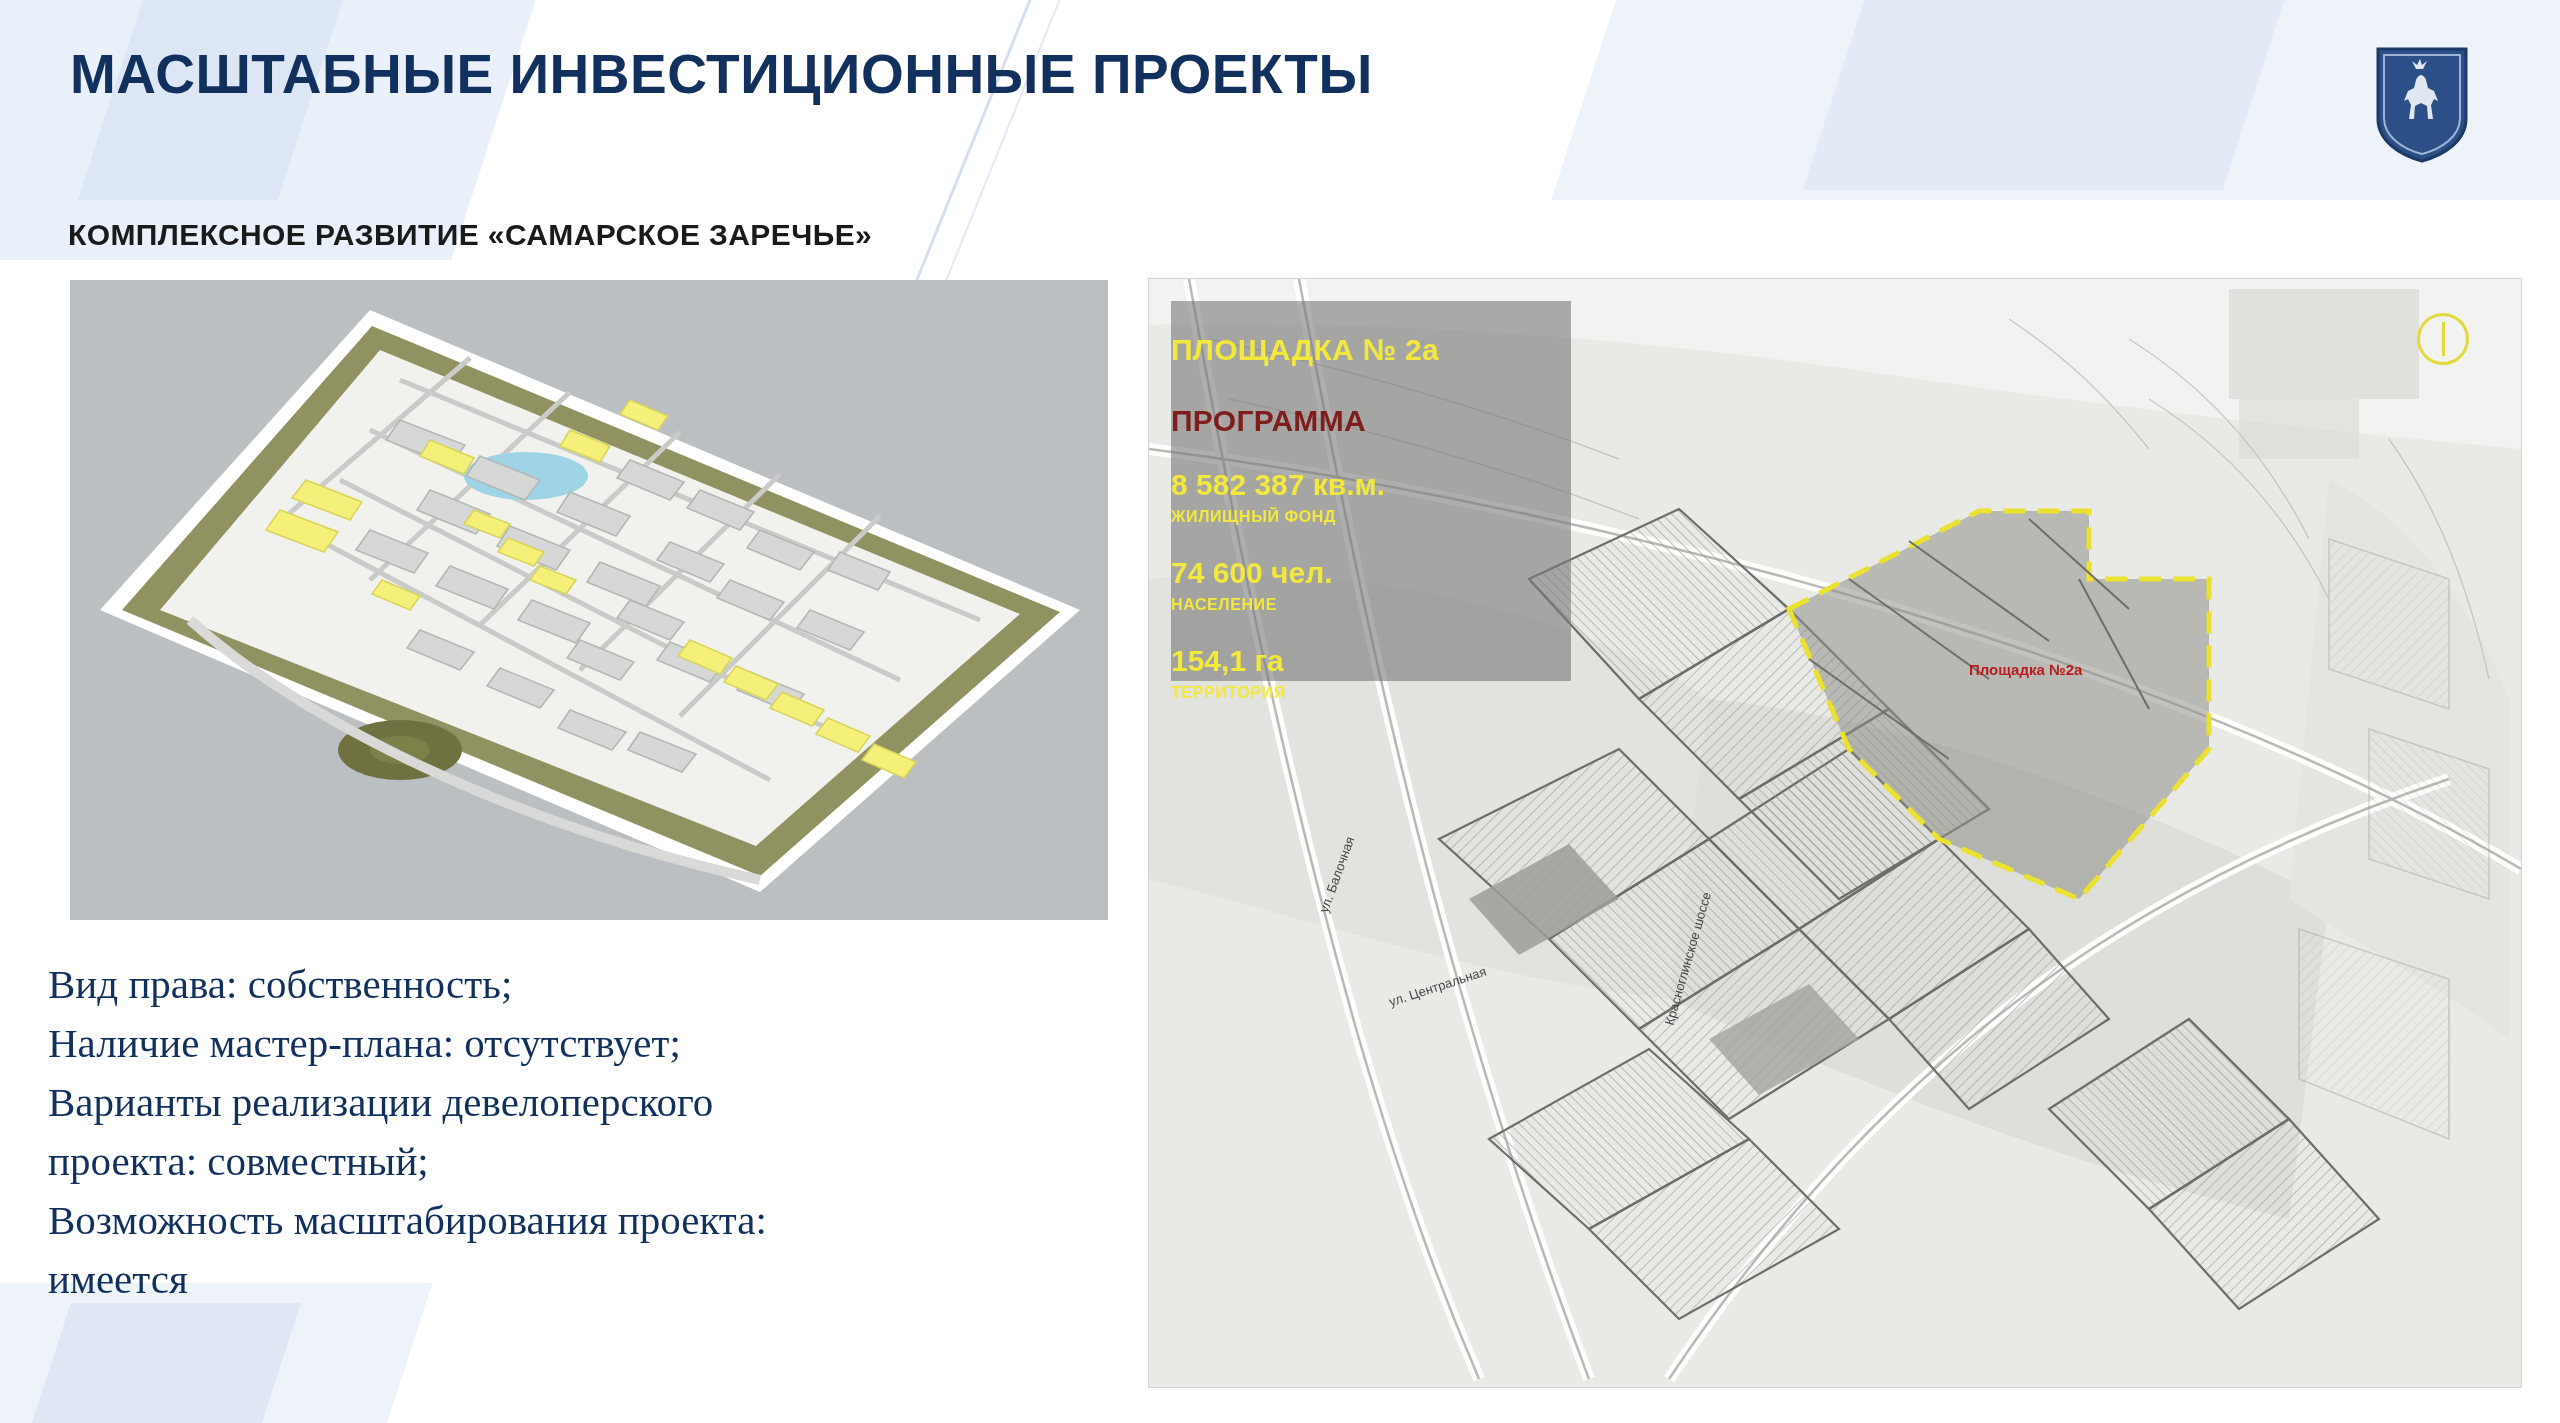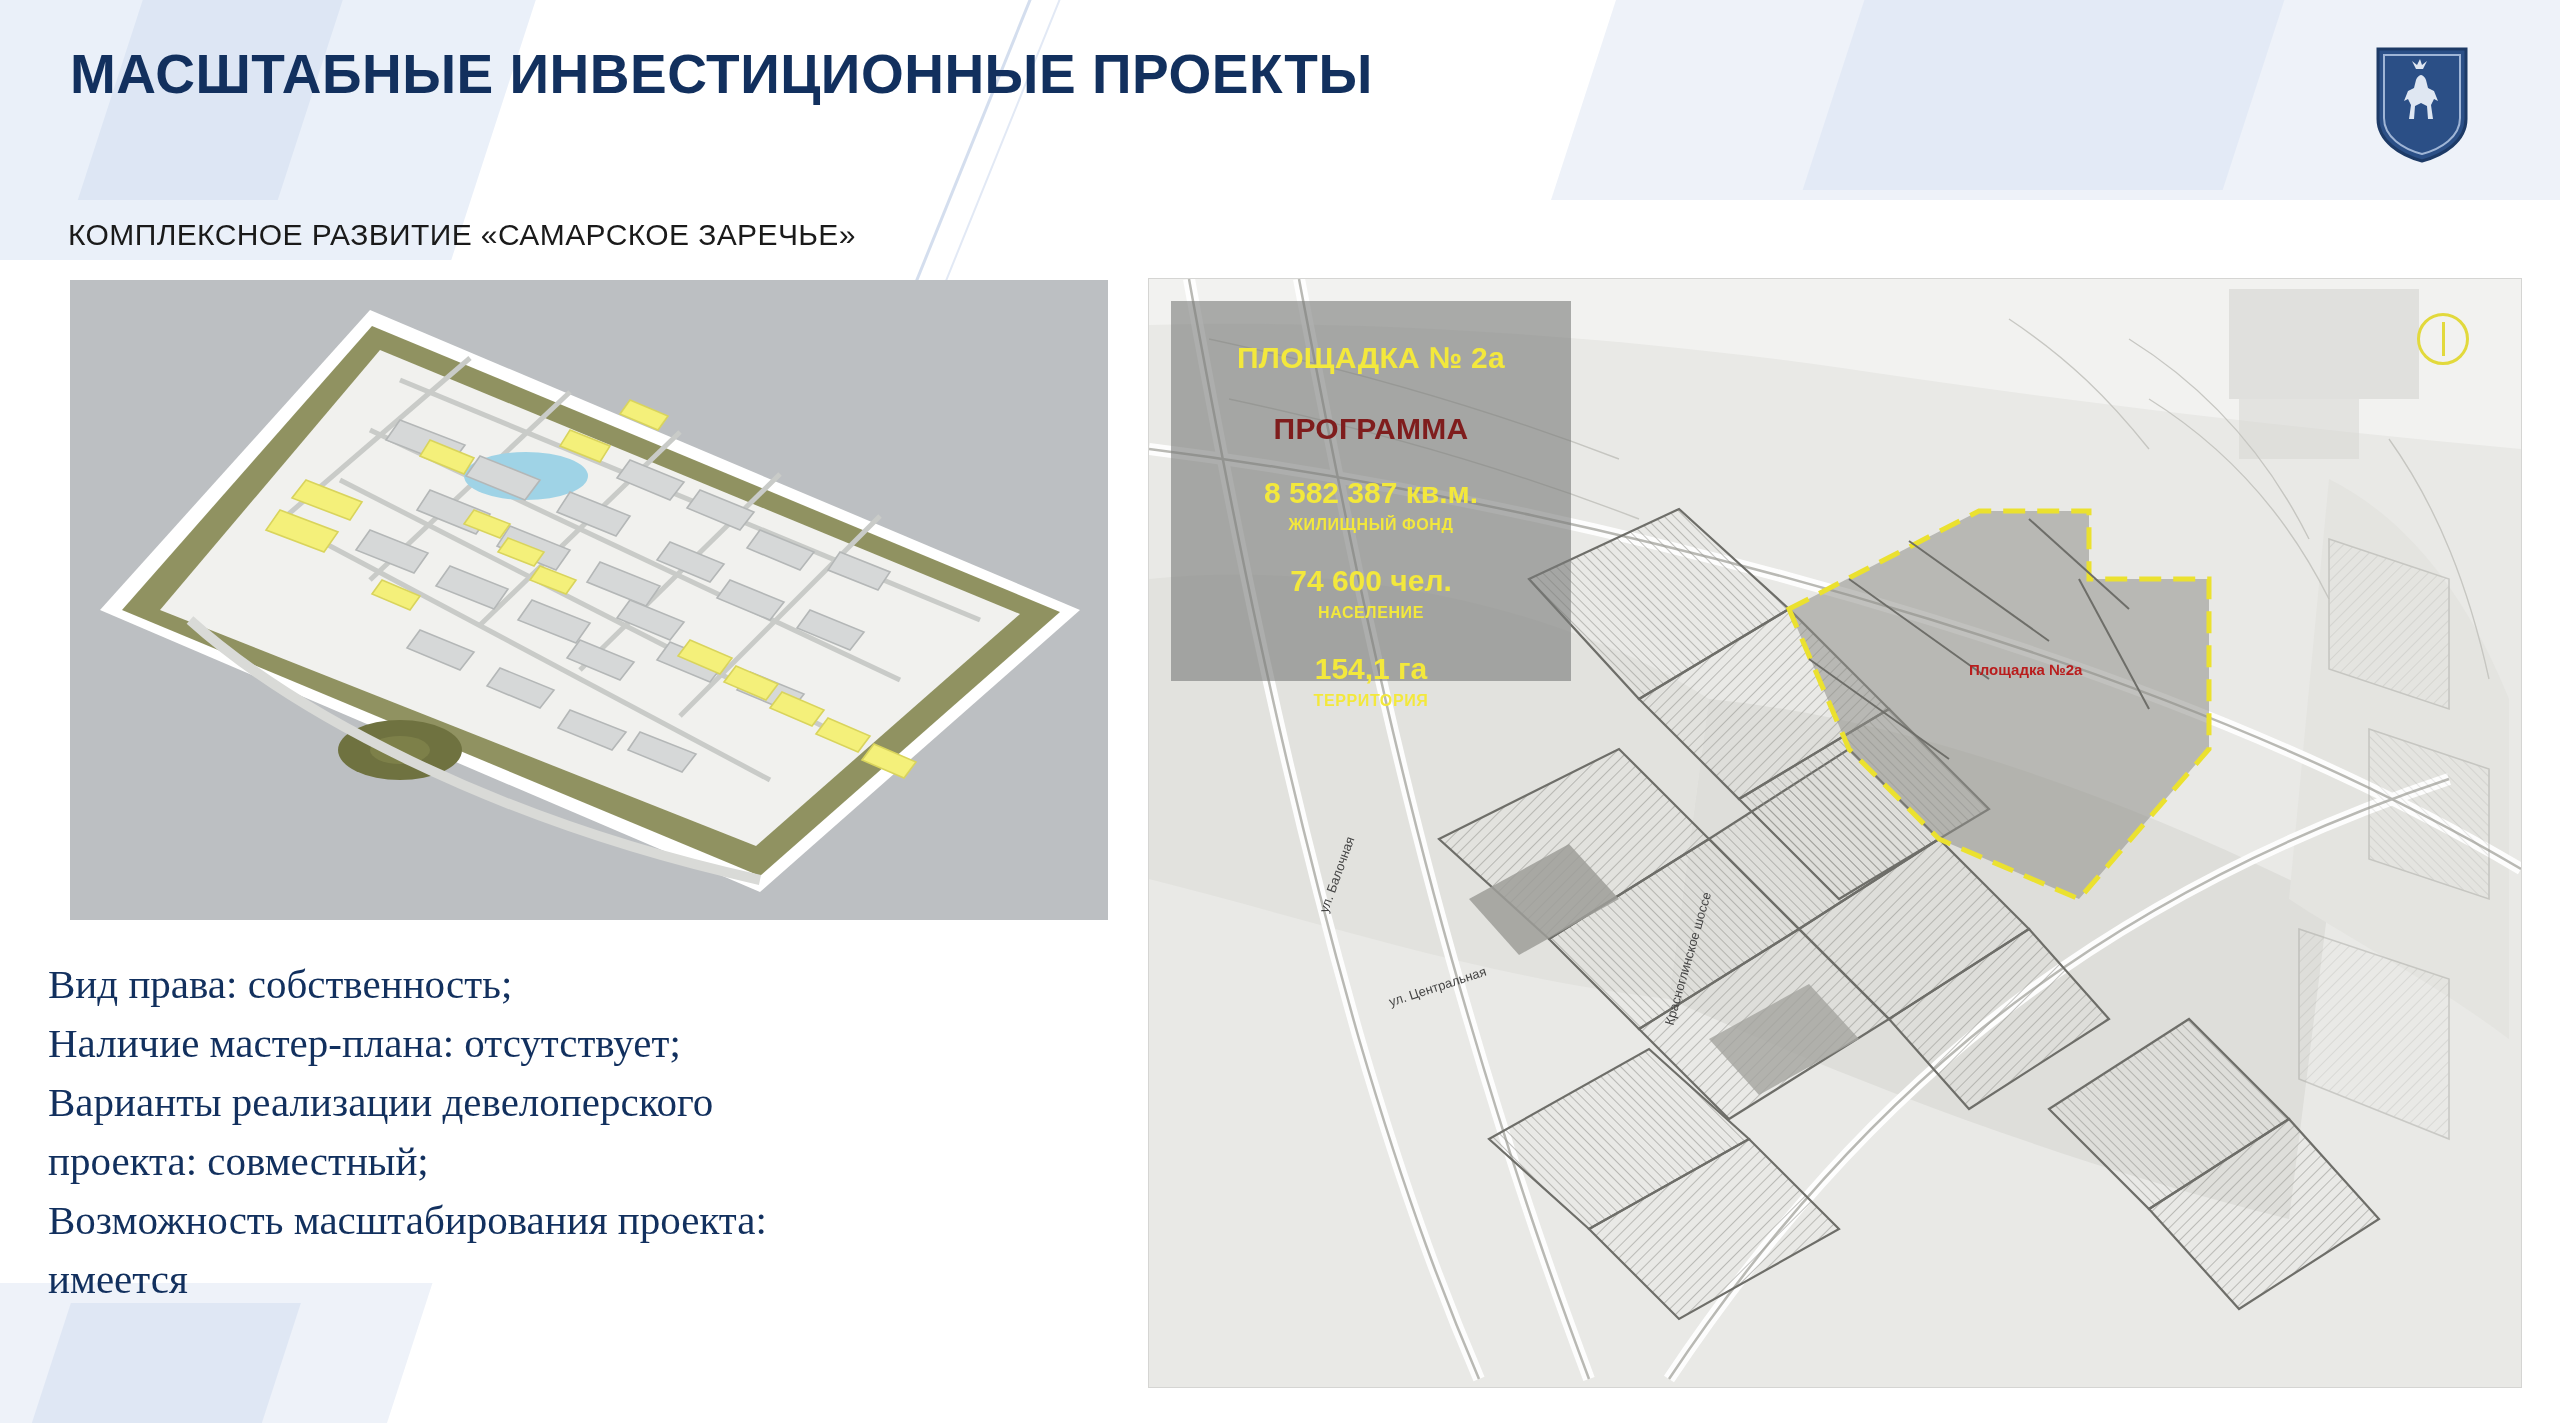--- a/index.html
+++ b/index.html
@@ -104,21 +104,21 @@
     font-weight: bold;
     color: #12305e;
     letter-spacing: 0.5px;
     white-space: nowrap;
   }
   .subtitle {
     position: absolute;
     left: 68px;
     top: 218px;
     font-size: 30px;
-    font-weight: normal;
+    font-weight: bold;
     color: #1a1a1a;
     letter-spacing: 0.4px;
     white-space: nowrap;
   }
 
   
   .emblem {
     position: absolute;
     right: 88px;
     top: 45px;
@@ -174,22 +174,21 @@
 
   
   .map-info {
     position: absolute;
     left: 22px;
     top: 22px;
     width: 400px;
     height: 380px;
     background: rgba(120,122,120,0.60);
     color: #f2e63a;
-    text-align: center;
-    padding-top: 18px;
+    padding-top: 10px;
     box-sizing: border-box;
   }
   .mi-head {
     font-size: 30px;
     font-weight: bold;
     color: #f3e83c;
     margin-top: 22px;
     letter-spacing: 0.3px;
   }
   .mi-prog {

